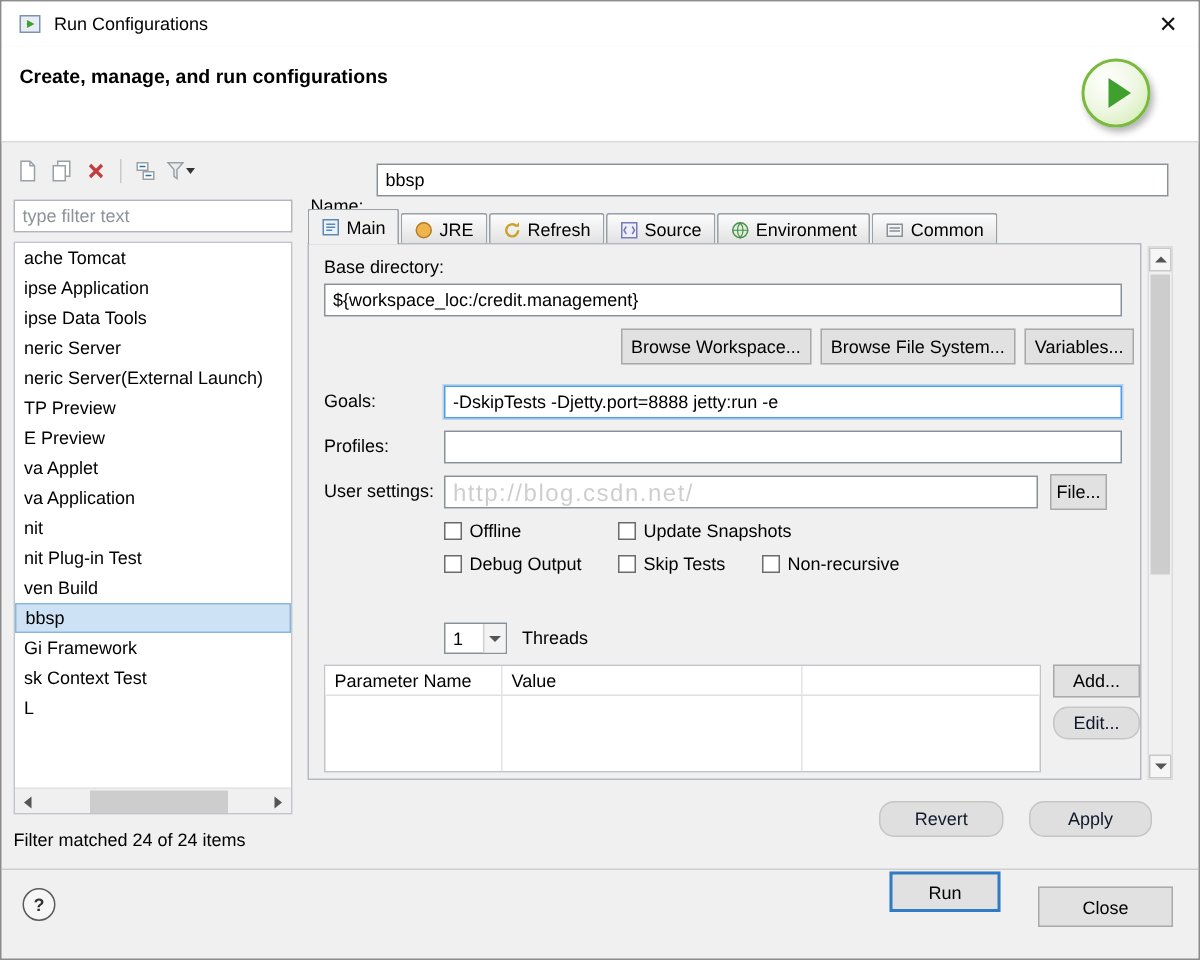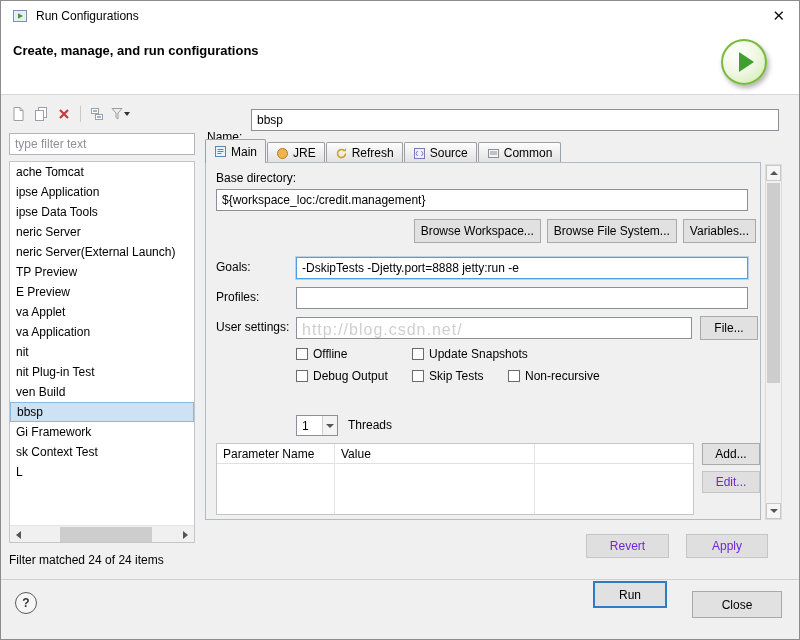--- a/index.html
+++ b/index.html
@@ -53,21 +53,21 @@
   .tab-icon { display:inline-flex; width:13px; height:13px; }
 
   .tab-box { position:absolute; left:0; top:53px; width:556px; height:358px; border:1px solid #b5bac0; background:#f0f0f0; z-index:1; }
 
   .field-label { position:absolute; white-space:nowrap; }
   .txt { position:absolute; height:22px; border:1px solid #8a9099; background:#fff; padding:2px 5px; font:inherit; font-size:12px; }
   .txt.focus-blue { border:1px solid #4f9ee3; box-shadow:0 0 0 1px rgba(79,158,227,.35); }
 
   .btn { display:inline-flex; align-items:center; justify-content:center; height:24px; background:#e1e1e1; border:1px solid #a9a9a9; font:inherit; font-size:12px; padding:0 6px; }
   .btn.abs { position:absolute; }
-  .btn.disabled { background:#dfdfdf; border-color:#c5c5c5; color:#6d28d9; }
+  .btn.disabled { background:#dfdfdf; border-color:#c5c5c5; color:#0f172a;border-radius:10px; }
   .btn.default-blue { border:2px solid #2f7bc4; }
 
   .browse-row { position:absolute; top:56px; right:4px; display:flex; gap:6px; }
 
   .cb-row { position:absolute; left:90px; height:16px; }
   .cb-item { position:absolute; top:0; display:flex; align-items:center; gap:5px; white-space:nowrap; }
   .cb-box { width:12px; height:12px; border:1px solid #6b6b6b; background:#fff; flex:0 0 auto; }
 
   .threads-select { position:absolute; left:90px; top:252px; width:42px; height:21px; border:1px solid #8a9099; background:#fff; display:flex; align-items:center; }
   .threads-select .val { flex:1; padding-left:5px; }
@@ -223,20 +223,29 @@
             <svg width="13" height="13">
               <rect x="1.5" y="1.5" width="10" height="10" fill="#eeeefc" stroke="#7a7ab8"></rect>
               <path d="M4.5 4L3 6.5 4.5 9M8.5 4L10 6.5 8.5 9" stroke="#7a7ab8" fill="none"></path>
             </svg>
           </span>
         <span>Source</span>
       </div>
       <div class="tab">
         <span class="tab-icon">
             <svg width="13" height="13">
+              <circle cx="6.5" cy="6.5" r="5" fill="#dff0df" stroke="#4a8f4a"></circle>
+              <path d="M1.5 6.5h10M6.5 1.5c-2.5 3-2.5 7 0 10c2.5-3 2.5-7 0-10z" fill="none" stroke="#4a8f4a" stroke-width=".8"></path>
+            </svg>
+          </span>
+        <span>Environment</span>
+      </div>
+      <div class="tab">
+        <span class="tab-icon">
+            <svg width="13" height="13">
               <rect x="1.5" y="2.5" width="10" height="8" fill="#f3f3f3" stroke="#8a8f98"></rect>
               <path d="M3 5h7M3 7h7" stroke="#8a8f98"></path>
             </svg>
           </span>
         <span>Common</span>
       </div>
     </div>
 
     <div class="tab-box">
       <span class="field-label" style="left:10px; top:8px;">Base directory:</span>
@@ -250,21 +259,21 @@
 
       <span class="field-label" style="left:10px; top:97px;">Goals:</span>
       <input class="txt focus-blue" style="left: 90px; top: 94px; width: 452px;" value="-DskipTests -Djetty.port=8888 jetty:run -e">
 
       <span class="field-label" style="left:10px; top:127px;">Profiles:</span>
       <input class="txt" style="left: 90px; top: 124px; width: 452px;" value="">
 
       <span class="field-label" style="left:10px; top:157px;">User settings:</span>
       <input class="txt" style="left: 90px; top: 154px; width: 396px;" value="">
       <span class="watermark">http://blog.csdn.net/</span>
-      <button class="btn abs" style="left:494px; top:153px; width:58px;text-align:center;">File...</button>
+      <button class="btn abs" style="left:494px; top:153px; width:38px;text-align:center;">File...</button>
 
       <div class="cb-row" style="top:184px; width:460px;">
         <span class="cb-item" style="left:0;">
             <span class="cb-box"></span>
             <span>Offline</span>
           </span>
         <span class="cb-item" style="left:116px;">
             <span class="cb-box"></span>
             <span>Update Snapshots</span>
           </span>

